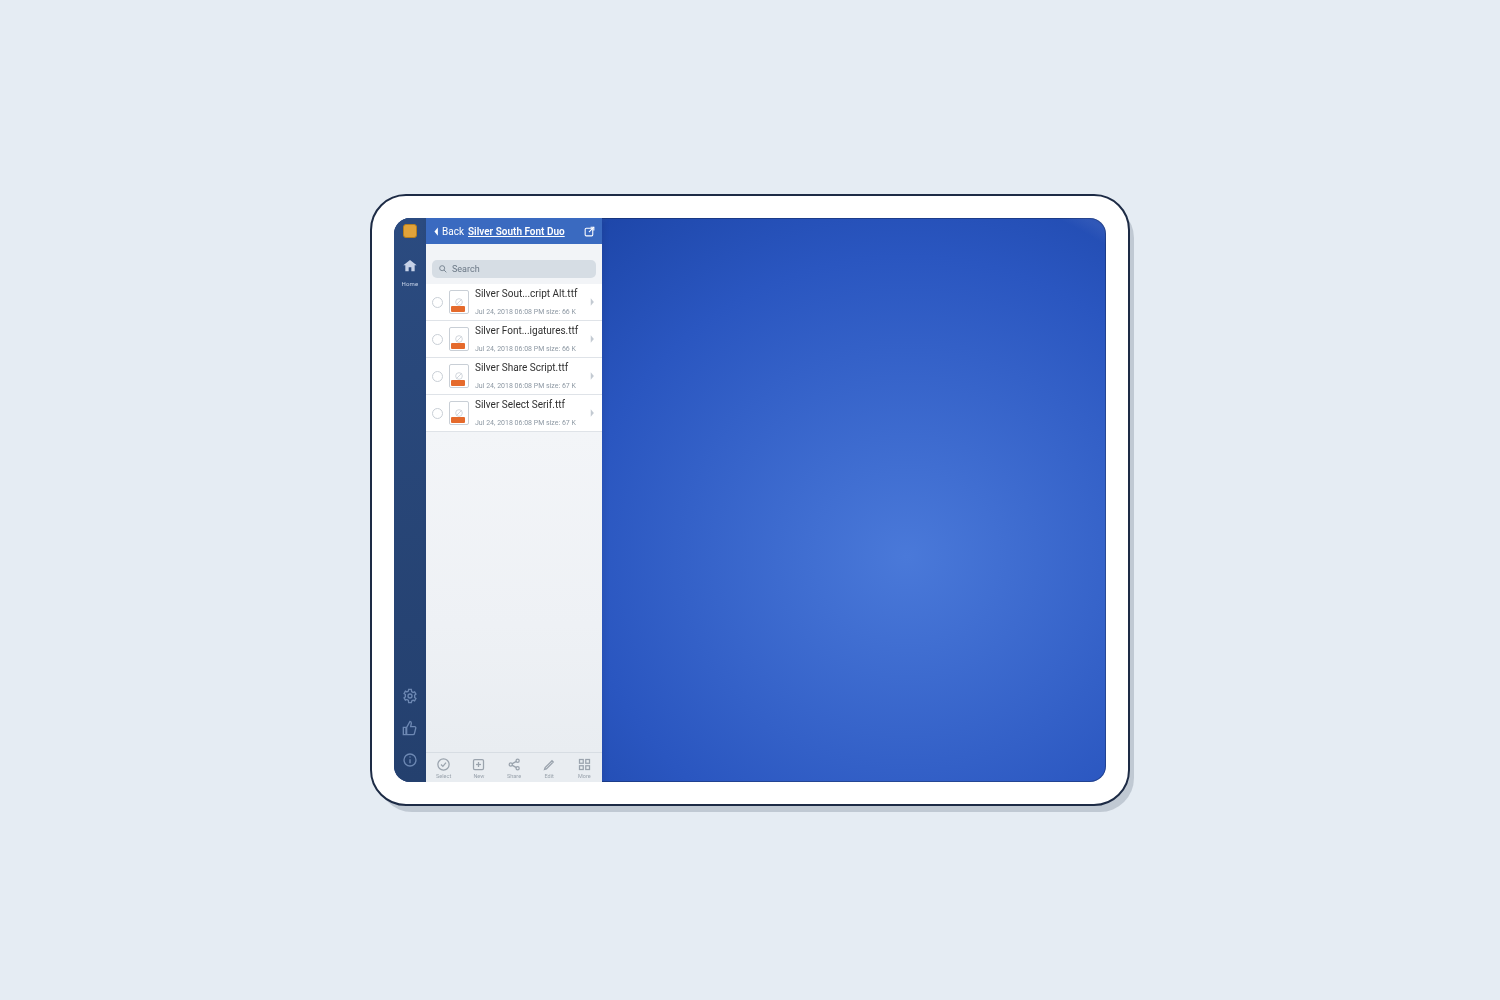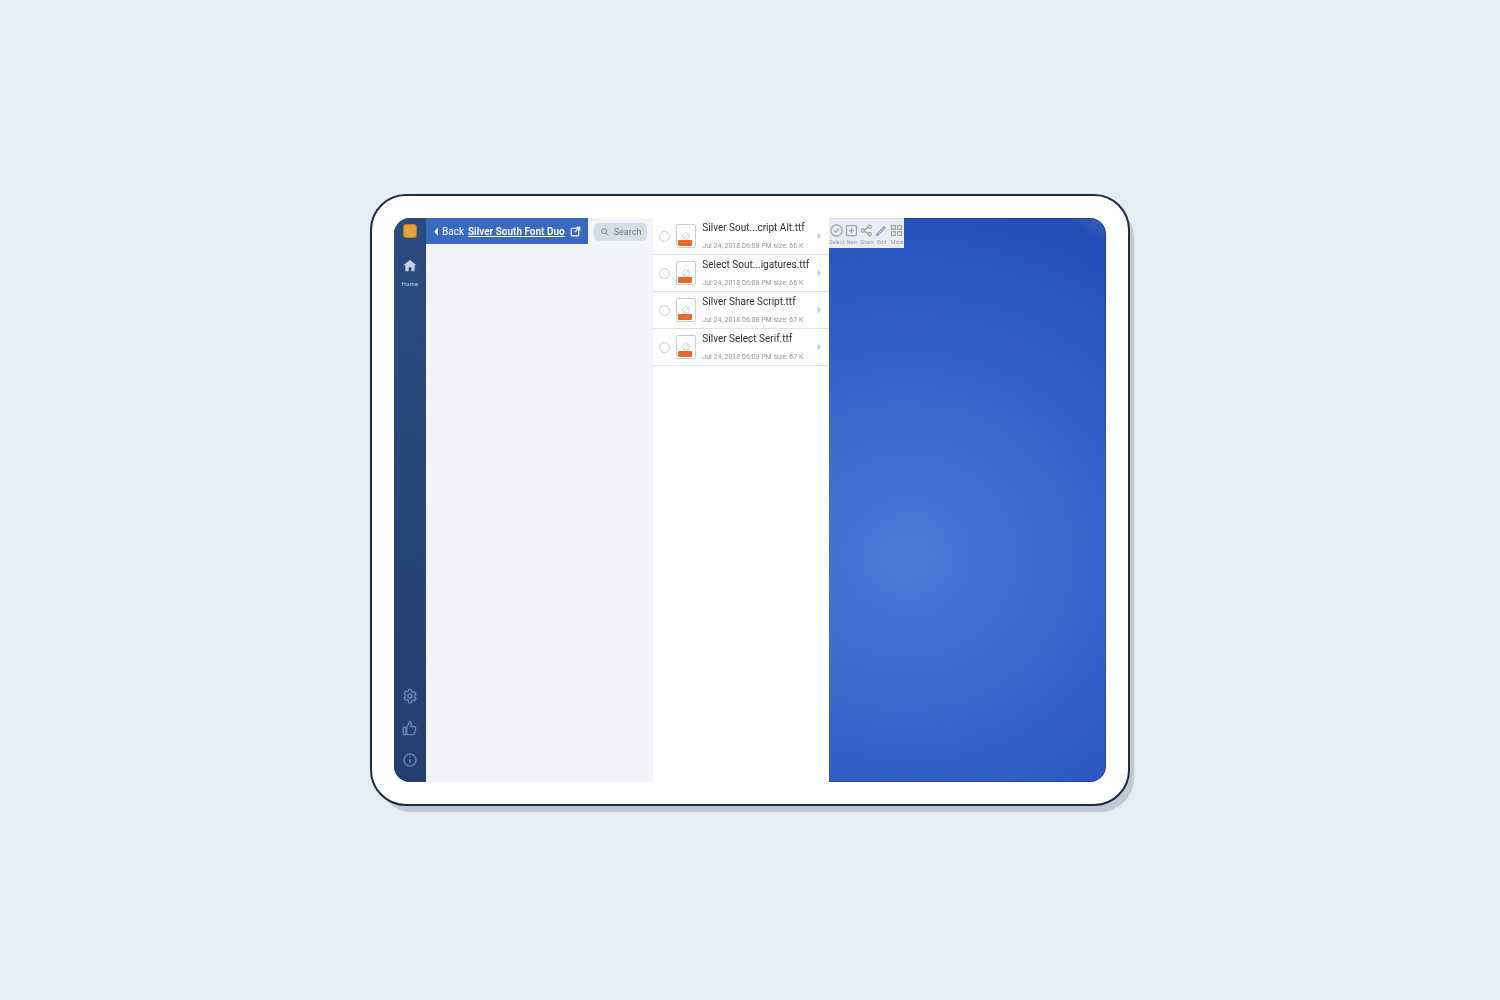--- a/index.html
+++ b/index.html
@@ -78,36 +78,36 @@
   }
   .rail-btn{width:20px;height:20px;display:flex;align-items:center;justify-content:center;margin:6px 0;color:var(--rail-icon);}
   .rail-btn.dim{color:var(--rail-icon-dim);}
   .rail-label{font-size:6px;letter-spacing:.04em;color:var(--rail-icon);margin-top:-2px;}
   .rail-btn svg{width:16px;height:16px;display:block;}
 
   
   .panel{
     position:absolute;left:32px;top:0;bottom:0;width:176px;
     background:var(--panel-bg);
-    display:flex;flex-direction:row;
+    display:flex;flex-direction:column;
     box-shadow:2px 0 6px rgba(0,0,0,.08);
   }
 
   .panel-header{
     height:26px;background:var(--header-bg);
     display:flex;align-items:center;color:var(--header-text);
     padding:0 6px;gap:4px;font-size:10px;
   }
   .back-btn{display:flex;align-items:center;gap:1px;font-size:10px;color:#fff;}
   .back-btn svg{width:9px;height:11px;}
   .panel-title{font-weight:600;font-size:10px;white-space:nowrap;overflow:hidden;text-overflow:ellipsis;flex:1;text-decoration:underline;}
   .panel-action{color:#fff;}
   .panel-action svg{width:13px;height:13px;display:block;}
 
-  .search-wrap{padding:5px 6px 6px;background:var(--panel-bg);}
+  .search-wrap{padding:16px 6px 6px;background:var(--panel-bg);}
   .search{
     height:18px;border-radius:5px;background:var(--search-bg);
     display:flex;align-items:center;gap:4px;padding:0 6px;
     color:var(--search-text);font-size:9px;
   }
   .search svg{width:10px;height:10px;flex:none;}
 
   .list{background:var(--row-bg);}
   .row{
     display:flex;align-items:center;gap:6px;
@@ -234,21 +234,21 @@
         <div class="row">
           <div class="radio"></div>
           <div class="thumb">
             <svg viewBox="0 0 24 24" fill="none" stroke="currentColor" stroke-width="2">
                 <circle cx="12" cy="12" r="8"></circle>
                 <line x1="6" y1="18" x2="18" y2="6"></line>
               </svg>
             <div class="badge"></div>
           </div>
           <div class="row-text">
-            <div class="row-title">Select Sout...igatures.ttf</div>
+            <div class="row-title">Silver Font...igatures.ttf</div>
             <div class="row-meta">Jul 24, 2018 06:08 PM  size: 66 K</div>
           </div>
           <div class="chev">
               <svg viewBox="0 0 10 16" fill="currentColor">
                 <path d="M3 2l5 6-5 6V2z"></path>
               </svg>
             </div>
         </div>
 
         <div class="row">

